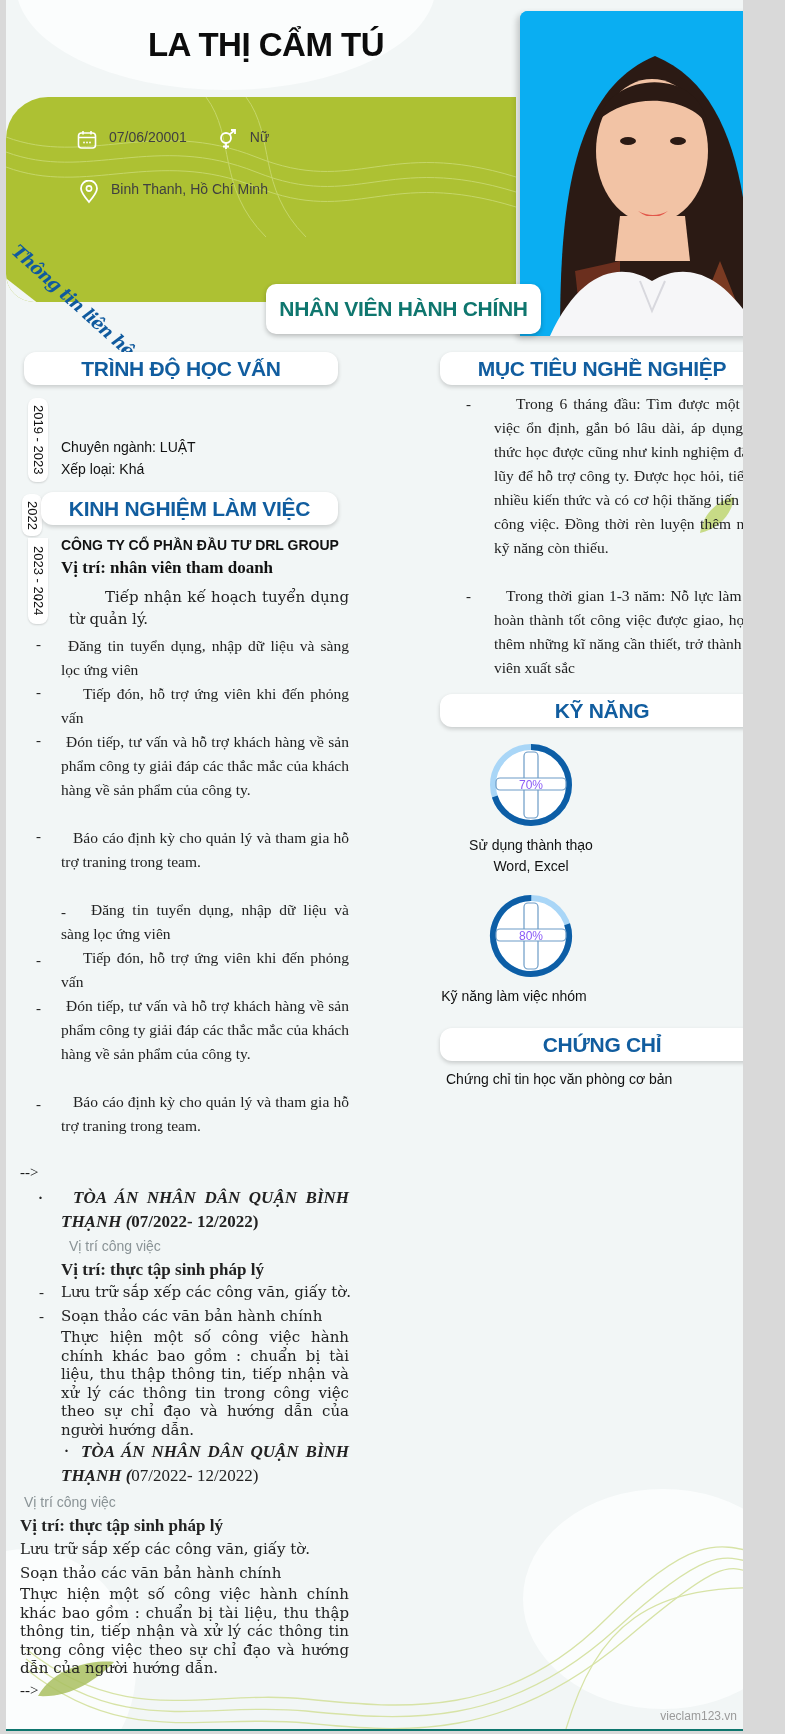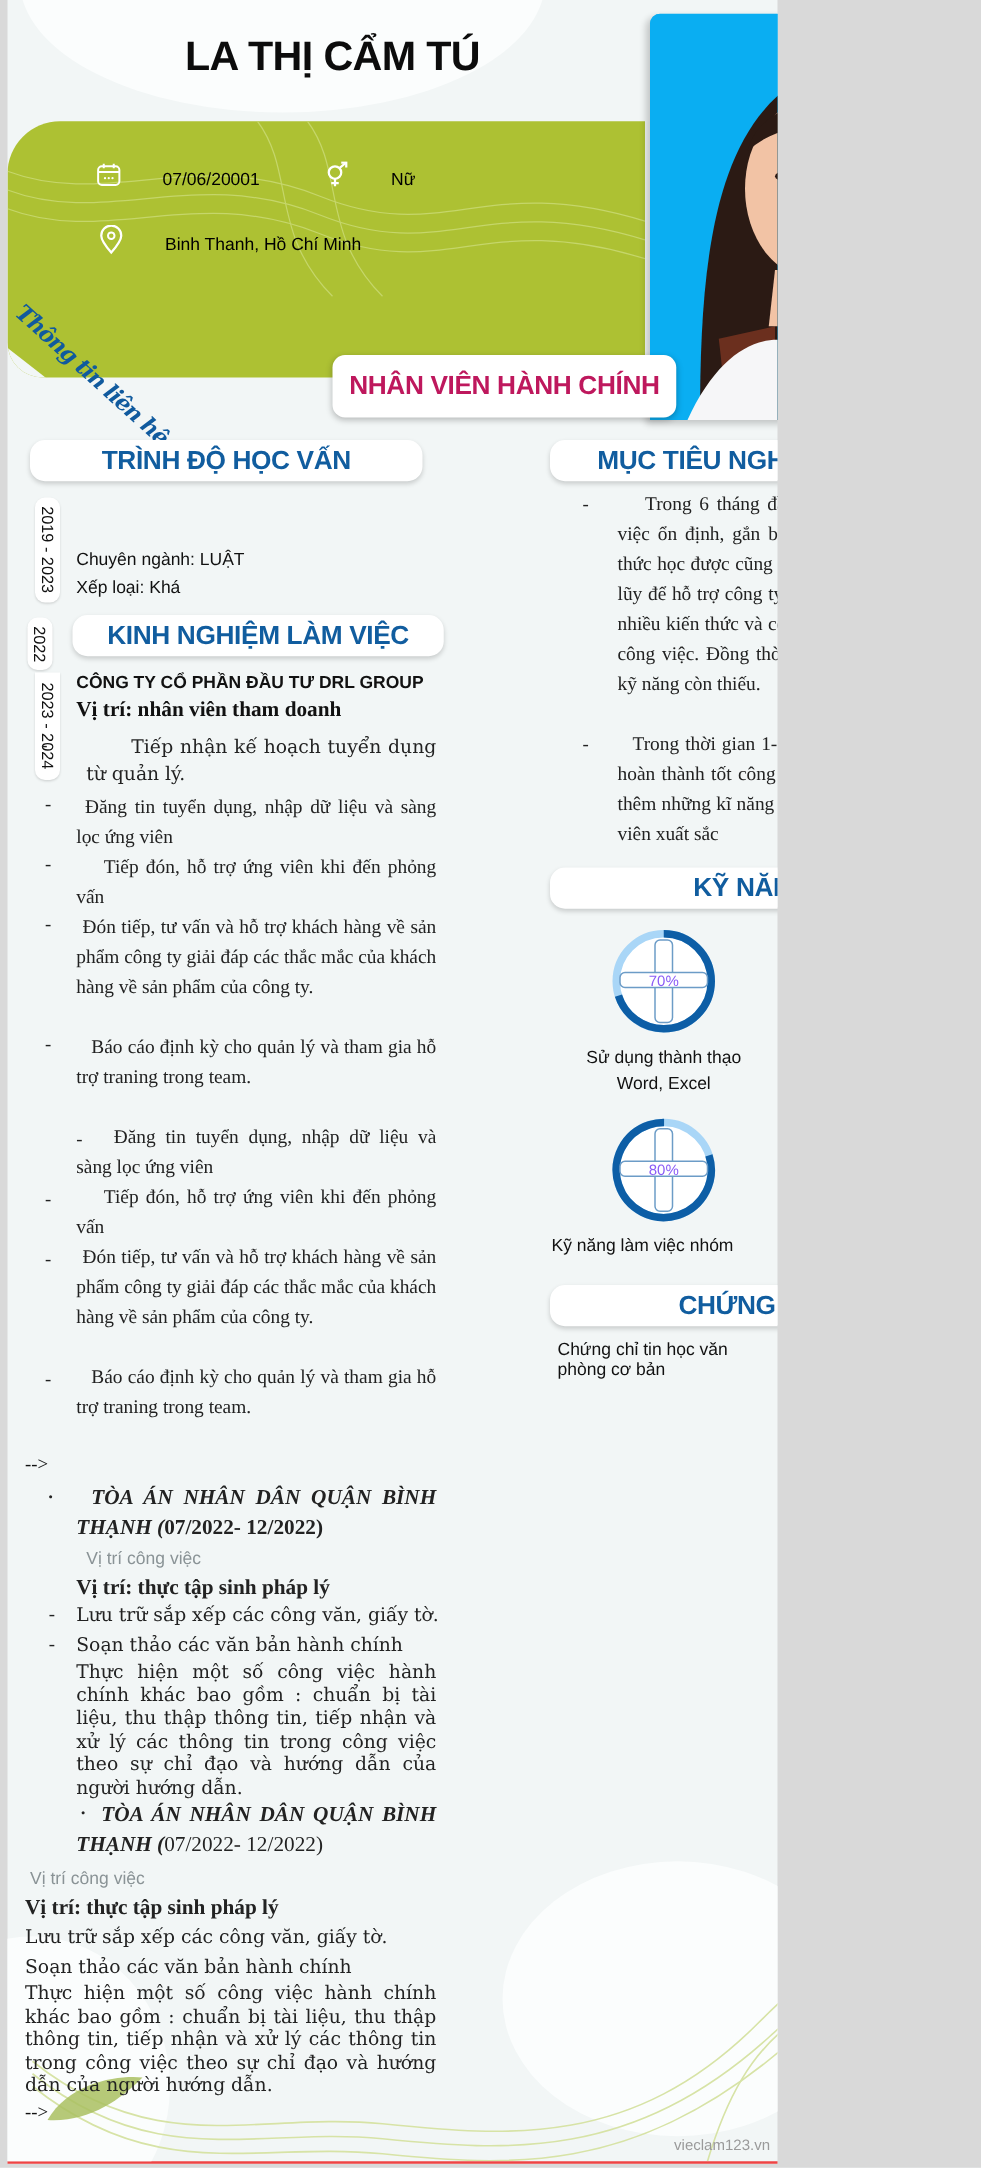--- a/index.html
+++ b/index.html
@@ -1,44 +1,44 @@
 <!DOCTYPE html>
 <html><head>
 <meta charset="utf-8">
 <style>
   * { box-sizing: border-box; margin: 0; padding: 0; }
   html, body { width: 785px; height: 1734px; overflow: hidden; background: #d9d9d9; }
   body { font-family: "Liberation Sans", sans-serif; color: #111; }
   .page {
-    position: absolute; left: 6px; top: 0; width: 616px; height: 1731px;
+    position: absolute; left: 6px; top: 0; width: 737px; height: 1731px;
     background: #f2f6f6; overflow: hidden;
-    border-bottom: 2px solid #ef4444;
+    border-bottom: 2px solid #0f766e;
   }
   .blob1 { position: absolute; left: 10px; top: -120px; width: 420px; height: 210px; border-radius: 50%; background: #fbfdfd; }
   .blob2 { position: absolute; right: -60px; bottom: 20px; width: 280px; height: 220px; border-radius: 50%; background: #fbfdfd; }
   .blob3 { position: absolute; left: -90px; bottom: -60px; width: 220px; height: 240px; border-radius: 50%; background: #fbfdfd; }
 
   .name { position: absolute; left: 0; width: 520px; top: 26px; text-align: center;
     font-size: 33px; font-weight: bold; letter-spacing: -0.5px; color: #0c0c0c; }
 
   .green-band { position: absolute; left: 0; top: 97px; width: 510px; height: 205px;
     background: #adc133; border-radius: 42px 0 0 28px; overflow: hidden; }
   .green-band svg.lines { position: absolute; left: 0; top: 0; }
   .white-wedge { position: absolute; left: -40px; top: 150px; width: 180px; height: 140px; background: #f2f6f6;
     transform: rotate(38deg); transform-origin: left top; }
-  .info-row { position: absolute; display: flex; align-items: flex-end; font-size: 14px; color: #000000; gap: 21px; }
+  .info-row { position: absolute; display: flex; align-items: flex-start; font-size: 14px; color: #404040; }
   .info-row .ico { width: 22px; height: 22px; margin-right: 11px; display: inline-flex; align-items: center; justify-content: center; }
   .contact-tag { position: absolute; left: 16px; top: 240px; transform: rotate(42deg); transform-origin: left top;
     color: #105a9e; font-family: "DejaVu Serif", serif; font-style: italic; font-weight: bold; font-size: 18px; letter-spacing: -1px; white-space: nowrap; }
 
   .photo { position: absolute; left: 514px; top: 11px; width: 265px; height: 325px;
     background: #0aaef2; border-radius: 8px 0 0 0; overflow: hidden; box-shadow: -3px 3px 6px rgba(0,0,0,0.2); }
   .job-title-card { position: absolute; left: 260px; top: 284px; width: 275px; height: 50px; background: #fff;
     border-radius: 10px; box-shadow: 0 2px 5px rgba(0,0,0,0.25); display: flex; align-items: center; justify-content: center;
-    color: #be185d; font-size: 21px; font-weight: bold; letter-spacing: -0.3px; }
+    color: #0f766e; font-size: 21px; font-weight: bold; letter-spacing: -0.3px; }
 
   .sec-head { position: absolute; height: 33px; background: #fff; border-radius: 12px; box-shadow: 0 2px 4px rgba(0,0,0,0.18);
     display: flex; align-items: center; justify-content: center; color: #115d9f; font-weight: bold; font-size: 21px; letter-spacing: -0.3px; }
 
   .pill { position: absolute; background: #fff; border-radius: 8px; writing-mode: vertical-rl;
     font-size: 13px; color: #111; display: flex; align-items: center; justify-content: center; box-shadow: 0 1px 2px rgba(0,0,0,0.15); }
 
   .sans { font-family: "Liberation Sans", sans-serif; }
   .serif { font-family: "Liberation Serif", "DejaVu Serif", serif; }
   .dv-serif { font-family: "DejaVu Serif", serif; }
@@ -149,21 +149,21 @@
   </svg>
 
   <div class="job-title-card">NHÂN VIÊN HÀNH CHÍNH</div>
 
   <div class="sec-head" style="left:18px;top:352px;width:314px;">TRÌNH ĐỘ HỌC VẤN</div>
   <div class="pill" style="left:22px;top:398px;width:20px;height:84px;">2019 - 2023</div>
   <div class="t edu-line sans" style="left:55px;top:436px;">Chuyên ngành: LUẬT</div>
   <div class="t edu-line sans" style="left:55px;top:458px;">Xếp loại: Khá</div>
 
   <div class="pill" style="left:16px;top:494px;width:20px;height:42px;">2022</div>
-  <div class="sec-head" style="left:52px;top:492px;width:297px;">KINH NGHIỆM LÀM VIỆC</div>
+  <div class="sec-head" style="left:35px;top:492px;width:297px;">KINH NGHIỆM LÀM VIỆC</div>
   <div class="pill" style="left:22px;top:538px;width:20px;height:86px;border-radius:0 0 8px 8px;">2023 - 2024</div>
 
   <div class="t company sans" style="left:55px;top:537px;">CÔNG TY CỔ PHẦN ĐẦU TƯ DRL GROUP</div>
   <div class="t serif" style="left:55px;top:558px;font-size:17px;font-weight:bold;">Vị trí: nhân viên tham doanh</div>
 
   <div class="t body-serif" style="left:63px;top:586px;width:280px;text-indent:36px;line-height:22px;">
     <span class="bullet" style="position:absolute;left:-36px;top:0;text-indent:0">-</span>
     <span class="dv-serif" style="font-size:15px;">Tiếp nhận kế hoạch tuyển dụng từ quản lý.</span>
   </div>
 

